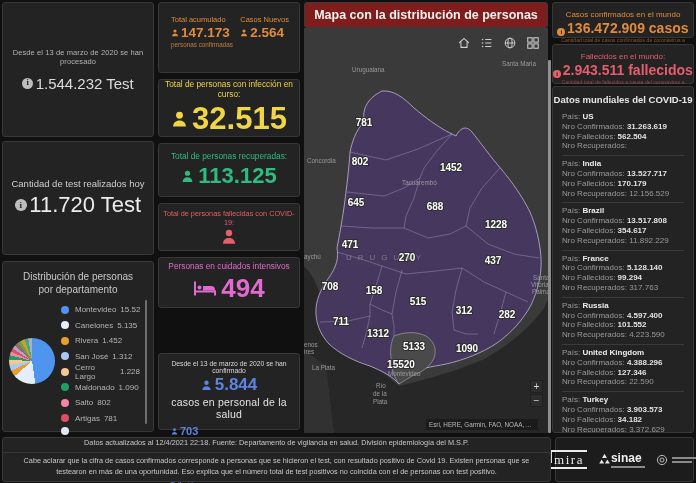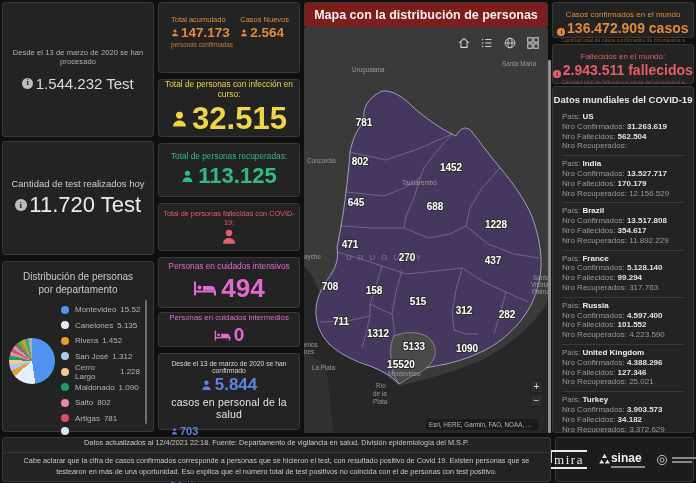--- a/index.html
+++ b/index.html
@@ -226,33 +226,20 @@
         <rect x="1" y="0" width="2" height="14"></rect>
           <rect x="1" y="9" width="22" height="2"></rect>
           <rect x="21" y="9" width="2" height="5"></rect>
         <circle cx="6.5" cy="6" r="2"></circle>
           <path d="M10 9V4.5h8a4 4 0 0 1 4 4V9z"></path>
       </svg>
       <span style="margin-left:4px;">494</span>
     </div>
   </section>
 
-  <section class="card ctr p" style="left:158px;top:312px;width:142px;height:35px;">
-    <div class="big-label" style="font-size:7.8px;">Personas en cuidados intermedios</div>
-    <div class="big-val" style="font-size:19px;">
-      <svg class="bedicon" width="17" height="11" viewBox="0 0 24 14" fill="currentColor">
-        <rect x="1" y="0" width="2" height="14"></rect>
-          <rect x="1" y="9" width="22" height="2"></rect>
-          <rect x="21" y="9" width="2" height="5"></rect>
-        <circle cx="6.5" cy="6" r="2"></circle>
-          <path d="M10 9V4.5h8a4 4 0 0 1 4 4V9z"></path>
-      </svg>
-      <span style="margin-left:3px;">0</span>
-    </div>
-  </section>
 
   <section class="card ctr" style="left:158px;top:353px;width:142px;height:77px;justify-content:flex-start;padding-top:6px;">
     <div class="hw-l1">Desde el 13 de marzo de 2020 se han confirmado</div>
     <div class="hw-val b">
       <svg class="person" width="11" height="11" viewBox="0 0 12 12">
           <circle cx="6" cy="3" r="2.4"></circle>
           <path d="M1.5 11c0-2.8 2-4.3 4.5-4.3s4.5 1.5 4.5 4.3z"></path>
         </svg>
       <span style="margin-left:3px;">5.844</span>
     </div>
@@ -439,21 +426,21 @@
         <div class="wl-entry">
           <div class="wl-line"><span>País: </span><span class="wl-name">Russia</span></div>
           <div class="wl-line"><span>Nro Confirmados: </span><span class="v">4.597.400</span></div>
           <div class="wl-line"><span>Nro Fallecidos: </span><span class="v">101.552</span></div>
           <div class="wl-line"><span>Nro Recuperados: </span><span class="vd">4.223.590</span></div>
         </div>
         <div class="wl-entry">
           <div class="wl-line"><span>País: </span><span class="wl-name">United Kingdom</span></div>
           <div class="wl-line"><span>Nro Confirmados: </span><span class="v">4.388.296</span></div>
           <div class="wl-line"><span>Nro Fallecidos: </span><span class="v">127.346</span></div>
-          <div class="wl-line"><span>Nro Recuperados: </span><span class="vd">25.021</span></div>
+          <div class="wl-line"><span>Nro Recuperados: </span><span class="vd">22.590</span></div>
         </div>
         <div class="wl-entry">
           <div class="wl-line"><span>País: </span><span class="wl-name">Turkey</span></div>
           <div class="wl-line"><span>Nro Confirmados: </span><span class="v">3.903.573</span></div>
           <div class="wl-line"><span>Nro Fallecidos: </span><span class="v">34.182</span></div>
           <div class="wl-line"><span>Nro Recuperados: </span><span class="vd">3.372.629</span></div>
         </div>
       </div>
   </section>
 

